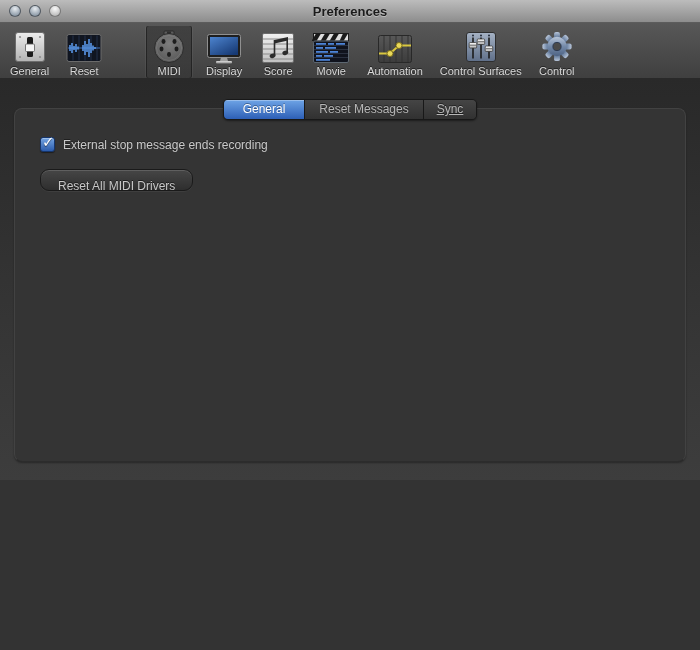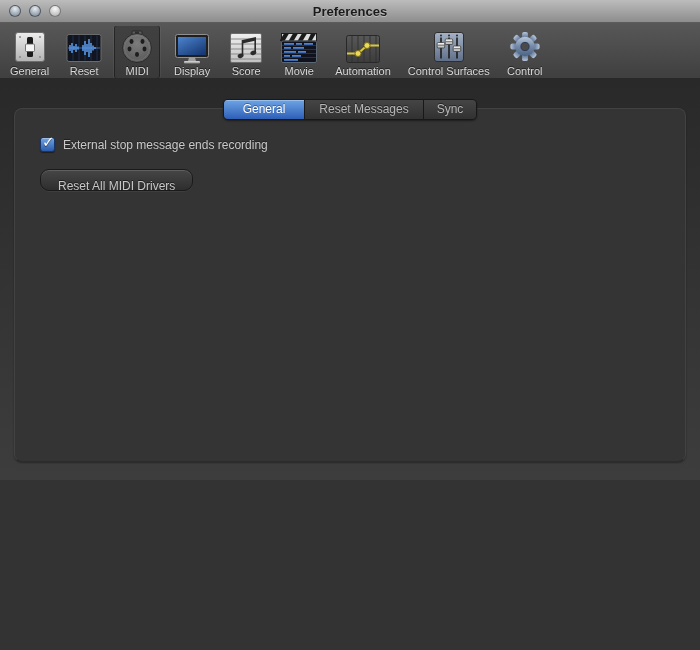--- a/index.html
+++ b/index.html
@@ -38,20 +38,21 @@
     padding:0 0 3px 5px;
   }
   .tb-item{
     display:flex;flex-direction:column;align-items:center;gap:1px;
     padding:3px 5px 1px;border-radius:2px;cursor:default;
   }
   .tb-item.selected{
     background:linear-gradient(rgba(0,0,0,0.26),rgba(0,0,0,0.10));
     box-shadow:inset 1px 0 0 rgba(0,0,0,0.4), inset -1px 0 0 rgba(0,0,0,0.4),
                1px 0 0 rgba(255,255,255,0.05), -1px 0 0 rgba(255,255,255,0.05);
+    margin-left:32px;
   }
   .tb-icon{height:35px;display:flex;align-items:flex-end;justify-content:center;}
   .tb-label{font-size:11px;color:#d8d8d8;text-shadow:0 -1px 0 rgba(0,0,0,0.55);white-space:nowrap;}
 
   
   .content{
     position:absolute;top:78px;left:0;right:0;bottom:0;
     background:linear-gradient(#292929,#3d3d3d);
   }
   .panel{
@@ -72,21 +73,21 @@
     background:#2d2d2d;box-shadow:0 1px 2px rgba(0,0,0,0.45);
   }
   .tab{
     height:19px;line-height:19px;text-align:center;
     font-size:12px;color:#b6b6b6;
     background:linear-gradient(#454545,#313131);
     border-right:1px solid #181818;
     text-shadow:0 -1px 0 rgba(0,0,0,0.5);
     cursor:default;box-sizing:border-box;
   }
-  .tab:last-child{border-right:none;}
+  .tab:last-child{border-right:none;text-decoration:underline;}
   .tab.selected{
     background:linear-gradient(#6ea4e6,#2d5fb6);
     color:#fff;
     box-shadow:inset 0 1px 0 rgba(255,255,255,0.3);
     text-shadow:0 -1px 0 rgba(0,0,0,0.35);
   }
   .tab-general{width:81px;}
   .tab-reset{width:119px;}
   .tab-sync{width:52px;}
 

